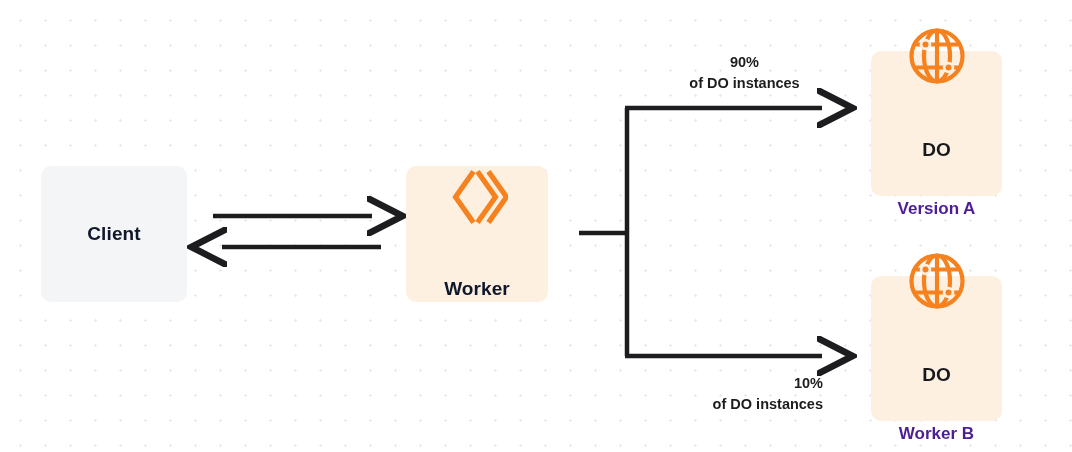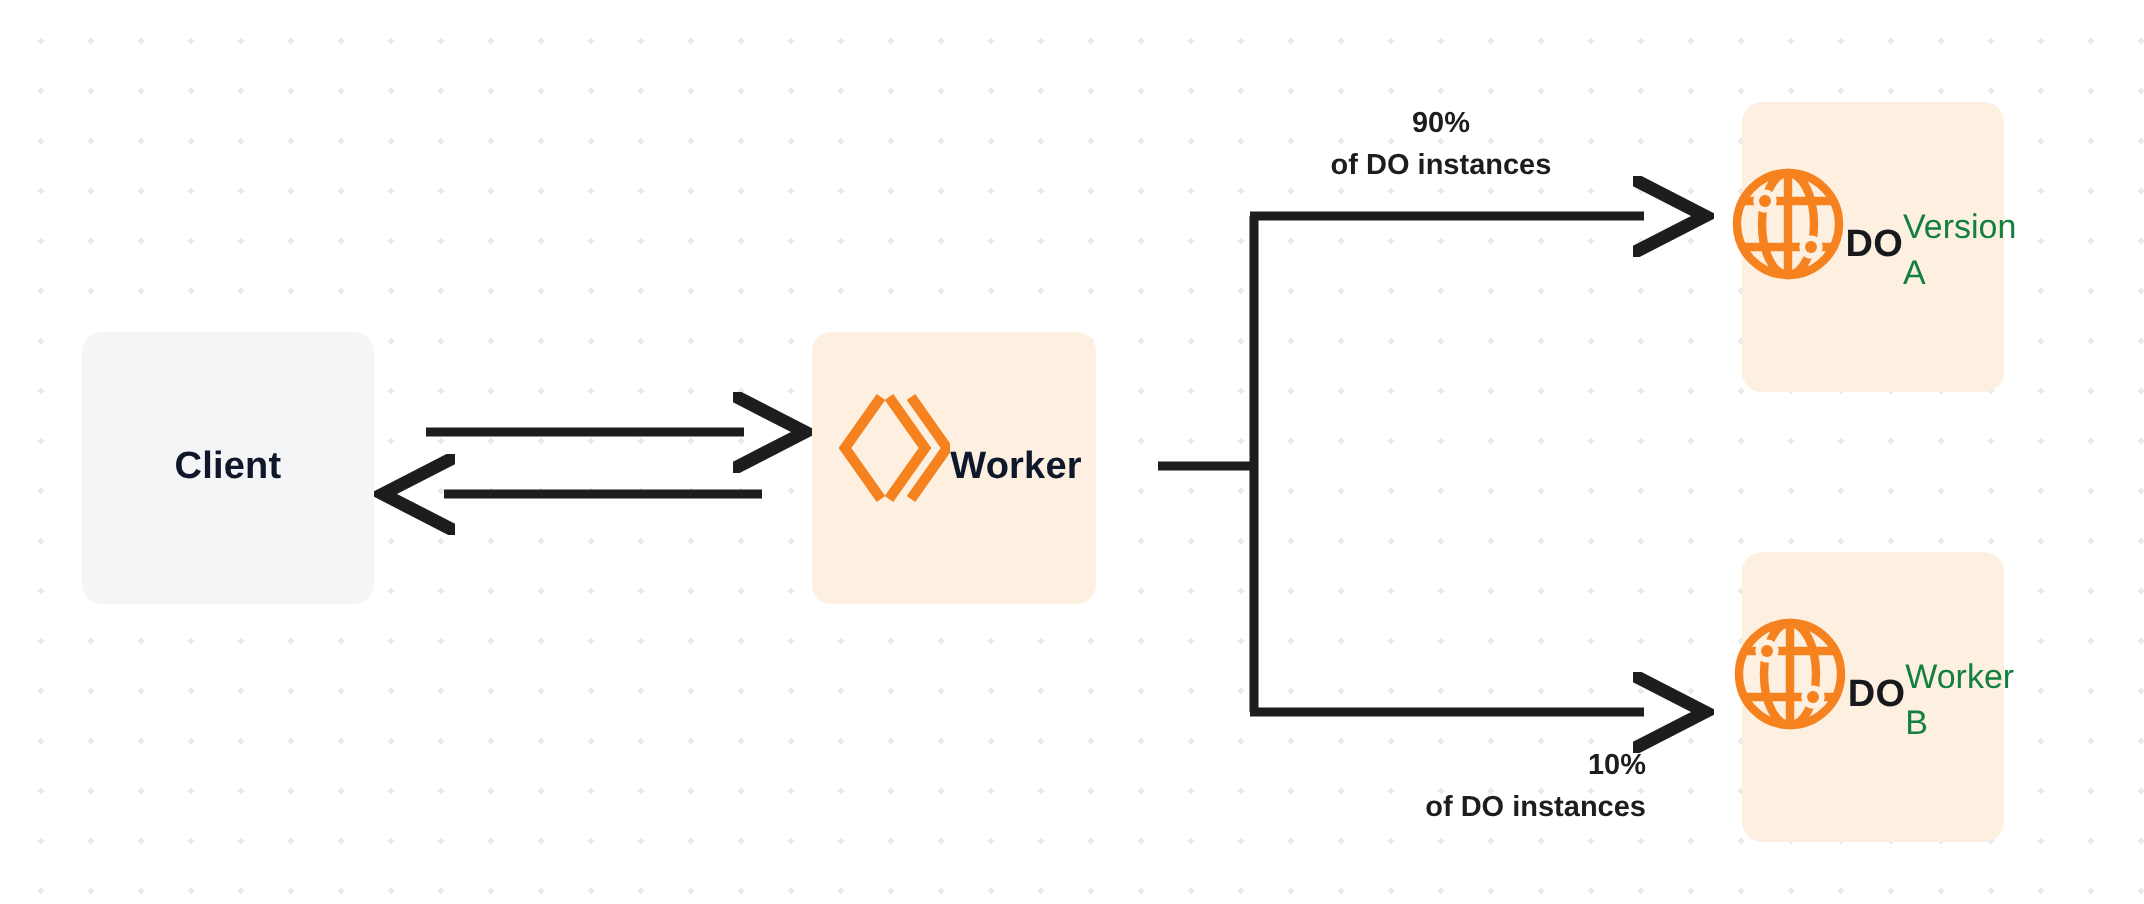--- a/index.html
+++ b/index.html
@@ -20,23 +20,24 @@
     background-color: #ffffff;
     background-image: radial-gradient(circle, #e9e9ec 1.3px, rgba(0,0,0,0) 1.4px);
     background-size: 25px 25px;
     background-position: 8px 8px;
   }
   .node {
     position: absolute;
     box-sizing: border-box;
     border-radius: 10px;
     display: flex;
-    flex-direction: row;
+    flex-direction: column;
     align-items: center;
     justify-content: center;
+    gap: 32px;
   }
   .node-client {
     left: 41px;
     top: 166px;
     width: 146px;
     height: 136px;
     background: #f4f5f7;
   }
   .node-worker {
     left: 406px;
@@ -65,22 +66,22 @@
     font-weight: bold;
     color: #0f172a;
     letter-spacing: 0.1px;
     line-height: 1.2;
   }
   .node-title-dark {
     color: #17191c;
   }
   .node-sub {
     font-size: 17px;
-    font-weight: normal;
-    color: #15803d;
+    font-weight: bold;
+    color: #4c1d95;
     line-height: 1.3;
     margin-top: 4px;
   }
   .worker-icon {
     margin-bottom: 16px;
   }
   .do-icon {
     margin-bottom: 18px;
   }
   .edge-layer {
@@ -94,21 +95,21 @@
   .edge-label {
     position: absolute;
     text-align: center;
     font-size: 14.5px;
     font-weight: bold;
     color: #1d1d1f;
     line-height: 1.42;
     white-space: nowrap;
   }
   .label-top {
-    left: 618px;
+    left: 642px;
     top: 52px;
     width: 205px;
   }
   .label-bottom {
     left: 618px;
     top: 373px;
     width: 205px;
     text-align: right;
   }
 </style>

